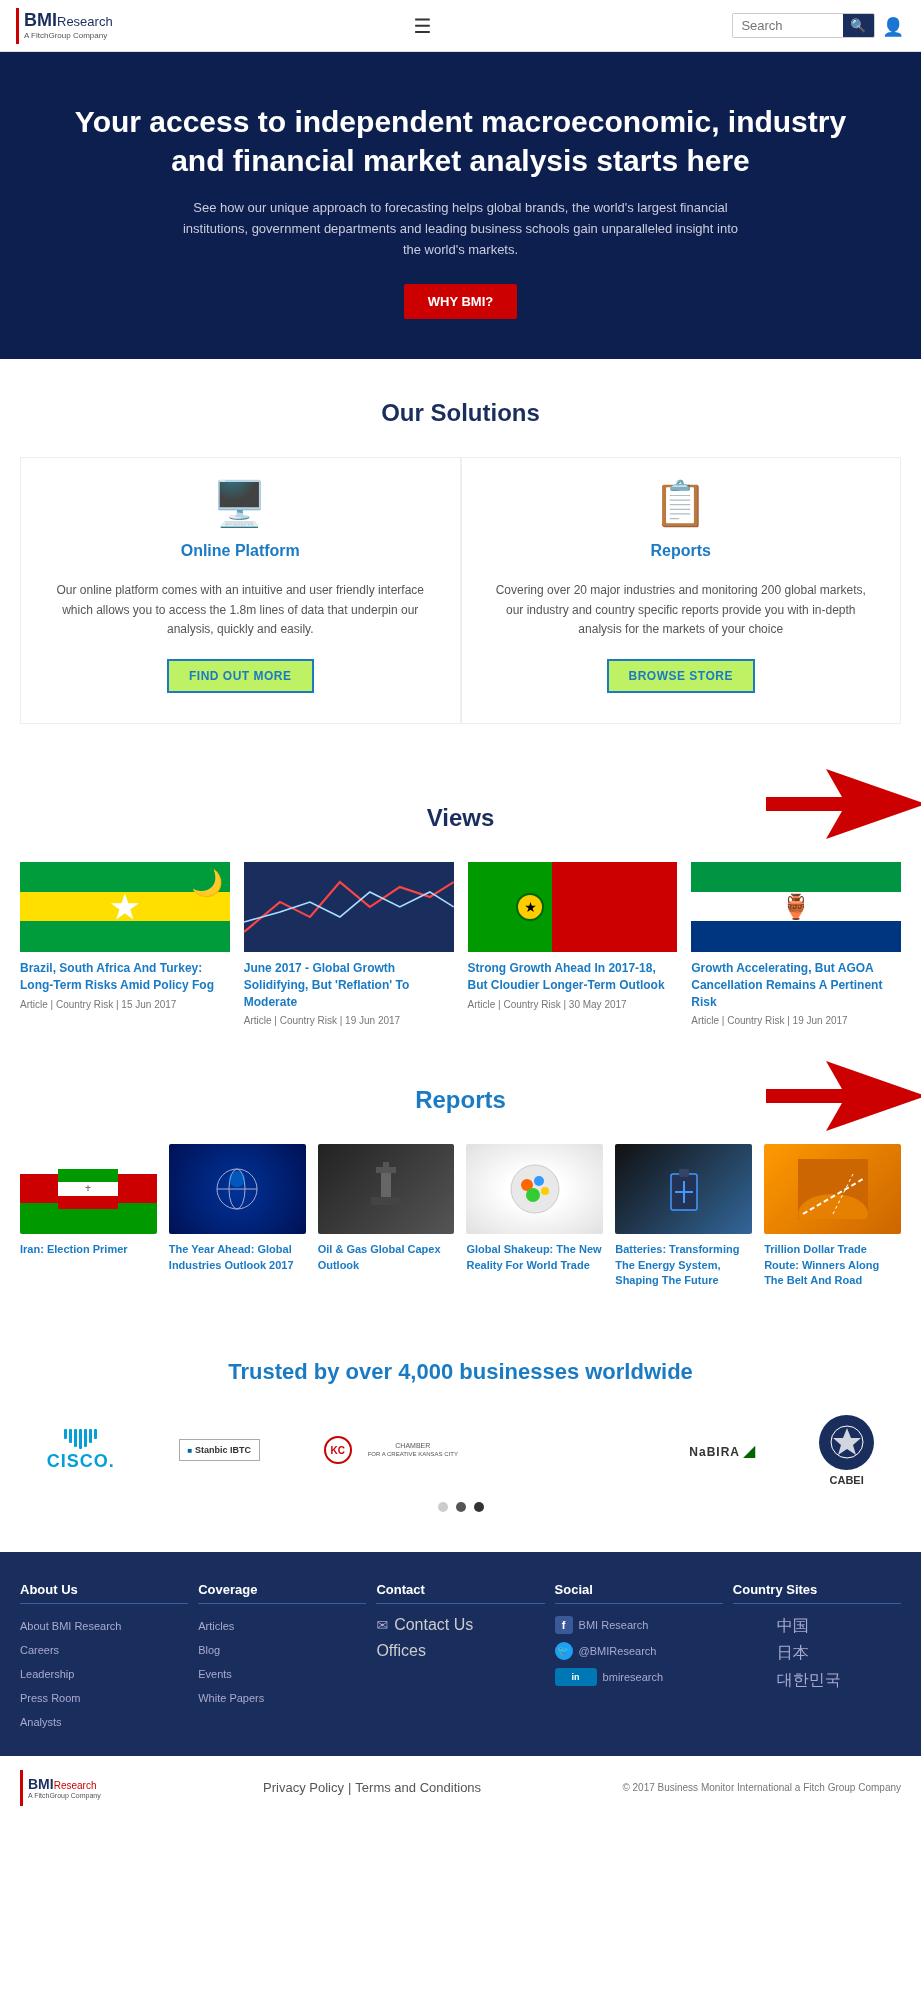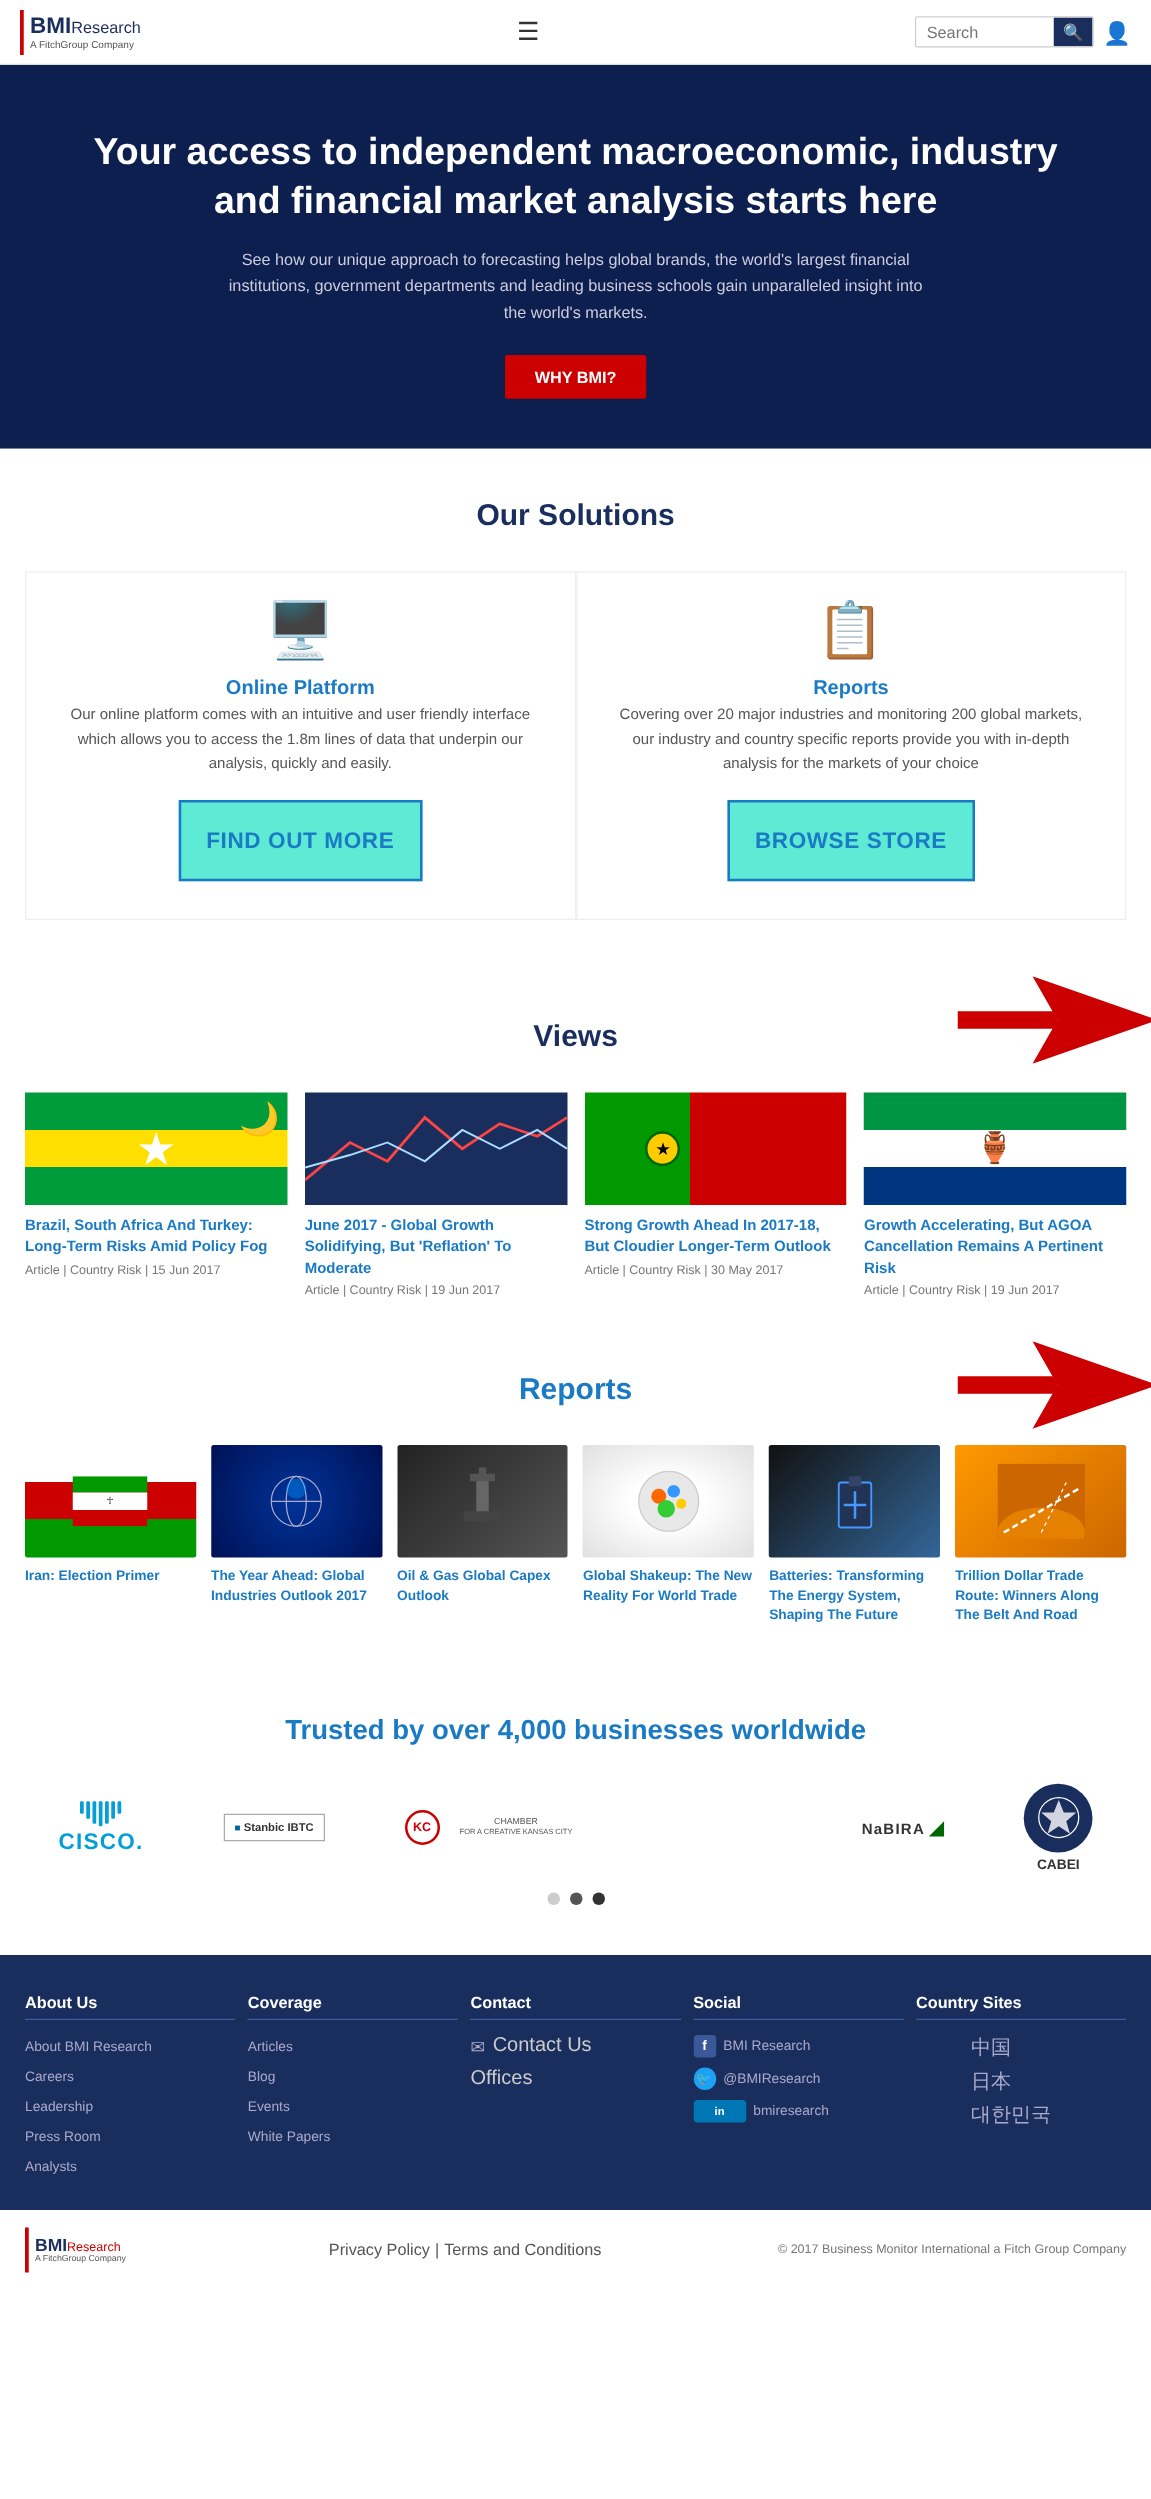--- a/index.html
+++ b/index.html
@@ -50,25 +50,25 @@
     .section-title {
       text-align: center; font-size: 24px; color: #1a2e5e; font-weight: bold; margin-bottom: 30px;
     }
     .solutions-grid {
       display: flex; gap: 0;
     }
     .solution-card {
       flex: 1; text-align: center; padding: 20px 30px 30px; border: 1px solid #eee;
     }
     .solution-icon { font-size: 44px; color: #1a2e5e; margin-bottom: 12px; }
-    .solution-card h3 { font-size: 16px; color: #1a7bc4; margin-bottom: 2px; font-weight: bold; }
+    .solution-card h3 { font-size: 16px; color: #1a7bc4; margin-bottom: 21px; font-weight: bold; }
     .solution-card p { font-size: 12px; color: #555; line-height: 1.6; margin-bottom: 20px; }
     .solution-btn {
-      border: 2px solid #1a7bc4; color: #1a7bc4; background: #5eead4;
-      padding: 20px 20px; font-size: 18px; font-weight: bold; cursor: pointer;
+      border: 2px solid #1a7bc4; color: #1a7bc4; background: #bef264;
+      padding: 8px 20px; font-size: 12px; font-weight: bold; cursor: pointer;
       text-transform: uppercase; letter-spacing: 0.5px;
     }
 
     
     .views-section { padding: 40px 20px 30px; background: #fff; position: relative; }
     .views-grid { display: flex; gap: 14px; margin-top: 20px; }
     .view-card { flex: 1; cursor: pointer; }
     .flag-img {
       width: 100%; height: 90px; display: flex; align-items: center; justify-content: center;
       font-size: 48px; margin-bottom: 8px; overflow: hidden;

